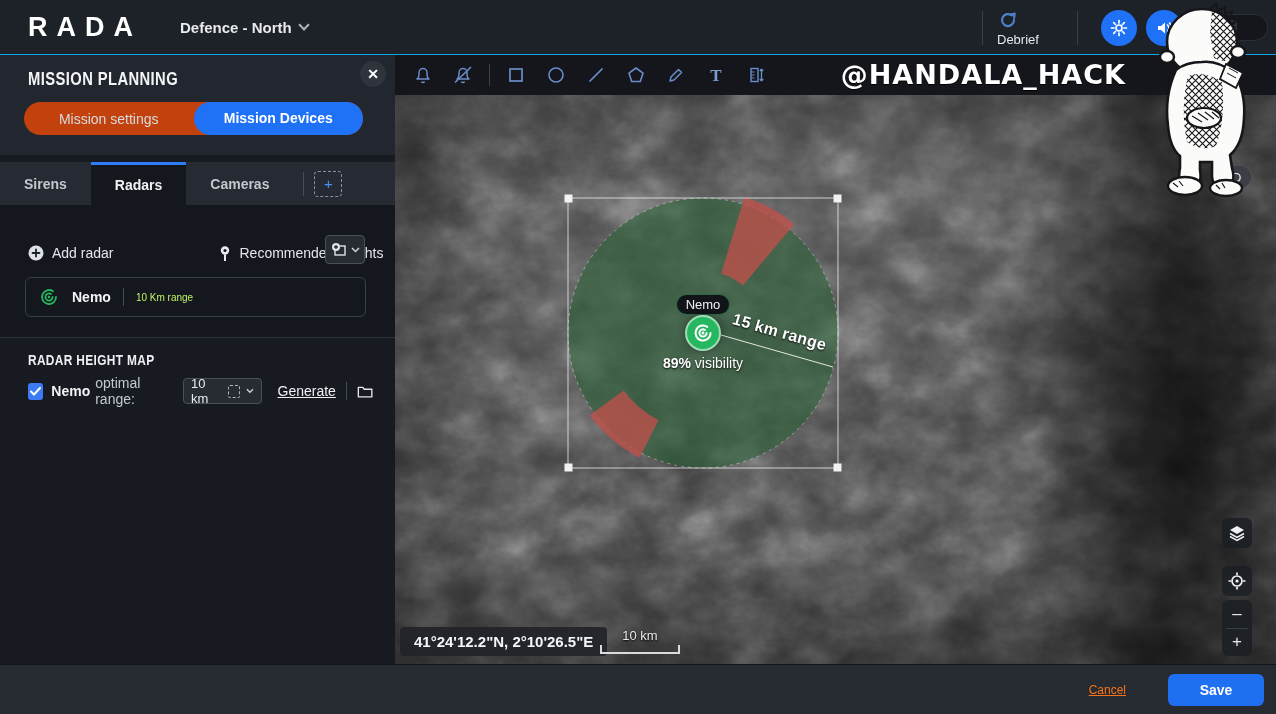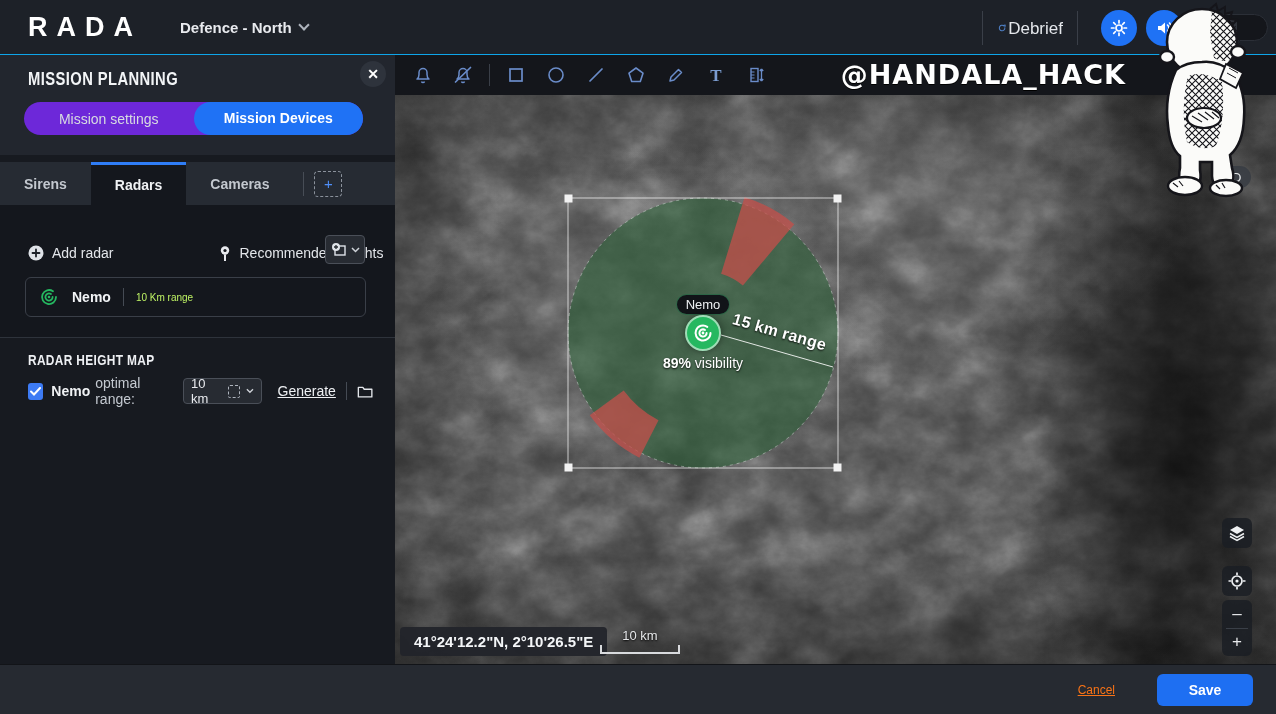--- a/index.html
+++ b/index.html
@@ -11,43 +11,43 @@
   .topbar { position:absolute; left:0; top:0; width:1276px; height:55px;
             background:#1d2128; border-bottom:1px solid #0ea5e9; z-index:20;
             display:flex; align-items:center; }
   .logo { margin-left:28px; color:#fff; font-size:27px; font-weight:800;
           letter-spacing:9px; transform:scaleY(1.02); }
   .mission-select { margin-left:38px; display:flex; align-items:center; gap:8px;
           color:#e8eaee; font-size:15px; font-weight:700; cursor:pointer; }
   .topbar-right { position:absolute; right:8px; top:0; height:55px;
           display:flex; align-items:center; }
   .vdiv { width:1px; height:34px; background:#3a3f48; margin:0 14px; }
-  .debrief { display:flex; align-items:flex-end; gap:1px;
-          color:#e4e7eb; font-size:17px; cursor:pointer; width:66px; }
+  .debrief { display:flex; flex-direction:column; align-items:flex-start; gap:1px;
+          color:#e4e7eb; font-size:13px; cursor:pointer; width:66px; }
   .circle-btn { width:36px; height:36px; border-radius:50%; background:#1f72f5;
           display:flex; align-items:center; justify-content:center; margin-left:9px;
           cursor:pointer; }
   .toggle-pill { width:64px; height:27px; border-radius:14px; background:#14161b;
           border:1px solid #2b2f37; margin-left:22px; position:relative; cursor:pointer; }
   .toggle-knob { position:absolute; left:6px; top:5px; width:26px; height:16px;
           border-radius:3px; background:#31353d; }
   .chev { width:8px; height:8px; border-right:2px solid #aeb4bd; border-bottom:2px solid #aeb4bd;
           transform:rotate(45deg); margin-top:-4px; }
 
   
   .sidebar { position:absolute; left:0; top:55px; width:395px; height:609px;
           background:#171a20; z-index:10; }
   .sb-head { position:absolute; left:0; top:0; width:395px; height:100px; background:#22262e; }
   .sb-title { position:absolute; left:28px; top:14px; color:#f2f4f6; font-size:18px;
           font-weight:700; letter-spacing:.5px; transform:scaleX(.82); transform-origin:left; }
   .sb-close { position:absolute; right:9px; top:6px; width:26px; height:26px; border-radius:50%;
           background:#2e333c; color:#fff; display:flex; align-items:center; justify-content:center;
           font-size:14px; font-weight:700; cursor:pointer; }
   .seg { position:absolute; left:24px; top:47px; width:339px; height:33px; border-radius:17px;
-          background:#6d28d9; display:flex; align-items:center; }
+          background:#c2410c; display:flex; align-items:center; }
   .seg-item { flex:1; text-align:center; color:#d7dbe0; font-size:14px; cursor:pointer; }
   .seg-item.active { height:33px; line-height:33px; background:#1f72f5; border-radius:17px;
           color:#fff; font-weight:700; }
   .tabstrip { position:absolute; left:0; top:107px; width:395px; height:43px; background:#262b33;
           display:flex; align-items:stretch; }
   .tab { padding:0 24px; display:flex; align-items:center; color:#c3c8cf; font-size:14px;
           font-weight:600; cursor:pointer; position:relative; }
   .tab.active { background:#14171d; color:#f0f2f4; font-weight:700; border-top:3px solid #2f7df6; }
   .tab-div { width:1px; height:24px; background:#474d56; align-self:center; margin:0 10px; }
   .tab-add { align-self:center; width:28px; height:26px; border:1px dashed #8b929c; border-radius:4px;
@@ -131,21 +131,21 @@
   .zoomstack .zdiv { height:1px; background:#3a3f47; margin:0 4px; }
   .badge-2d { position:absolute; left:820px; top:71px; width:36px; height:22px; border-radius:11px;
           background:rgba(56,60,67,.88); color:#e8eaec; font-size:13px; display:flex;
           align-items:center; justify-content:center; z-index:5; cursor:pointer; }
 
   
   .footer { position:absolute; left:0; top:664px; width:1276px; height:50px; background:#262a31;
           border-top:1px solid #121418; z-index:20; display:flex; align-items:center;
           justify-content:flex-end; }
   .cancel { color:#f97316; font-size:12px; text-decoration:underline; margin-right:42px; cursor:pointer; }
-  .save-btn { width:96px; height:32px; margin-right:23px; background:#1e6ff2; border:none;
+  .save-btn { width:96px; height:32px; margin-right:12px; background:#1e6ff2; border:none;
           border-radius:6px; color:#fff; font-size:14px; font-weight:700; cursor:pointer;
           font-family:"Liberation Sans", sans-serif; }
 
   .handala { position:absolute; right:6px; top:0; z-index:50; pointer-events:none; }
 </style>
 </head>
 <body>
 
 <div class="app">
 

